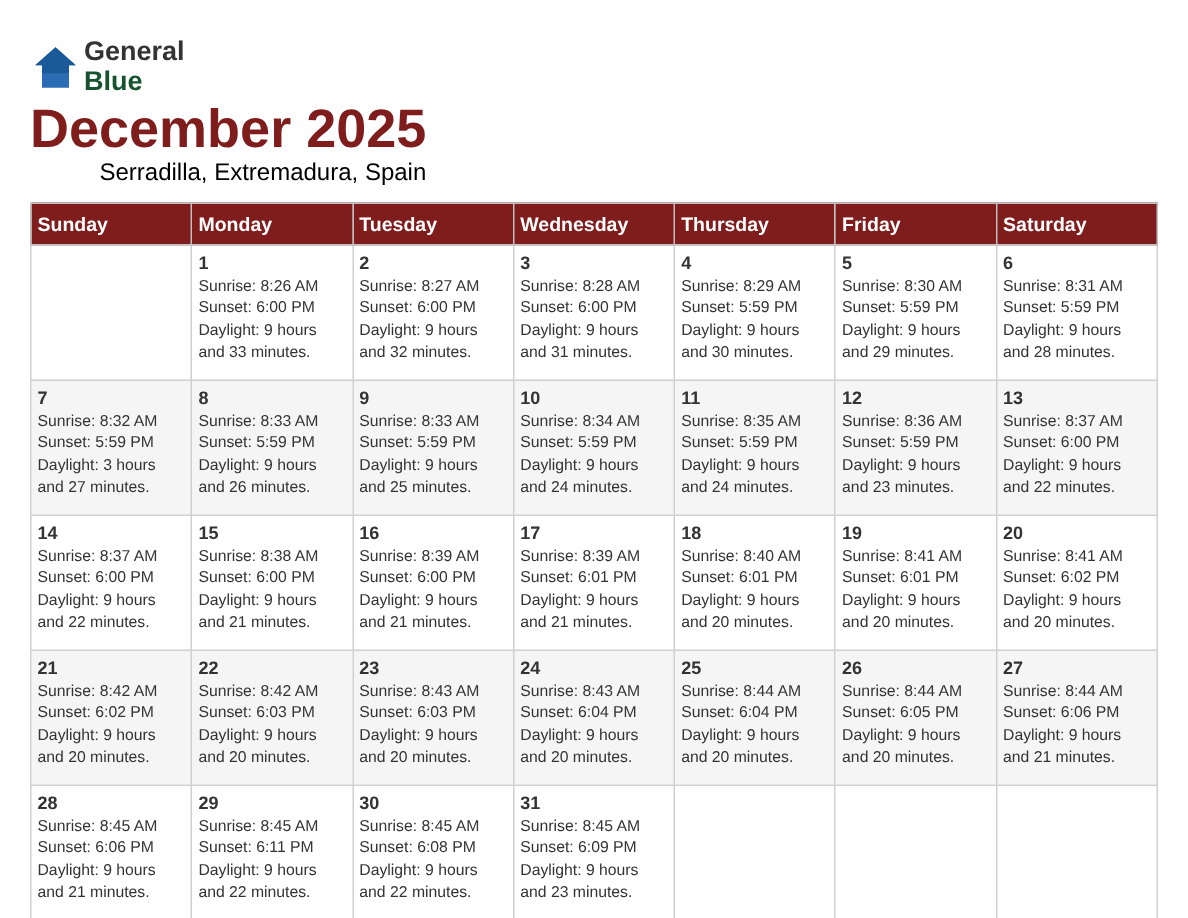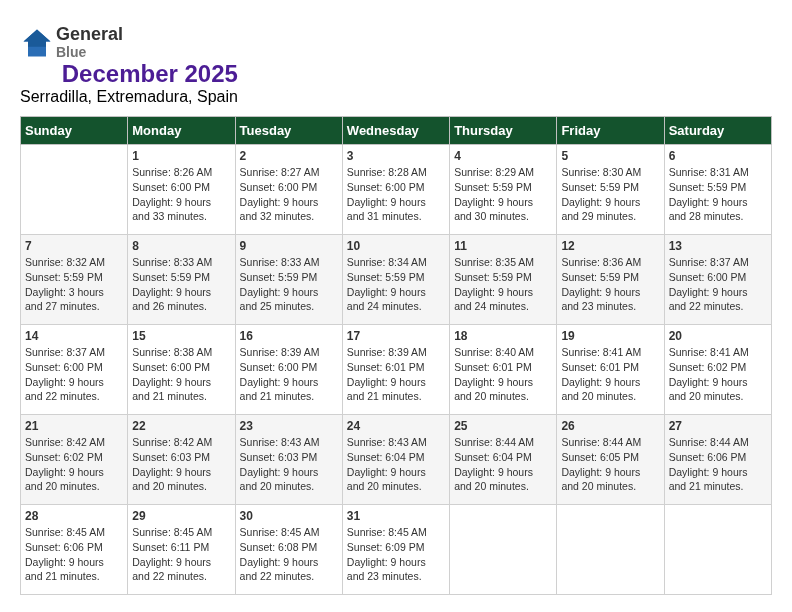--- a/index.html
+++ b/index.html
@@ -24,35 +24,35 @@
     }
     .logo-icon {
       width: 30px;
       height: 30px;
       margin-left: 2px;
     }
     .title-area {
       text-align: right;
     }
     .month-title {
-      font-size: 24px;
+      font-size: 36px;
       font-weight: bold;
-      color: #4c1d95;
+      color: #7f1d1d;
     }
     .location-title {
       font-size: 16px;
       color: #000000;
     }
     table {
       width: 100%;
       border-collapse: collapse;
       table-layout: fixed;
     }
     thead tr th {
-      background-color: #14532d;
+      background-color: #7f1d1d;
       color: #fff;
       font-size: 13px;
       font-weight: bold;
       padding: 6px 4px;
       text-align: left;
       border: 1px solid #c0c0c0;
     }
     tbody tr td {
       vertical-align: top;
       border: 1px solid #d0d0d0;
@@ -85,21 +85,21 @@
 
 <div class="header-area">
   <div class="logo">
     <svg class="logo-icon" viewBox="0 0 40 40">
       <polygon points="20,2 38,18 32,18 32,38 8,38 8,18 2,18" fill="#2a6db5"></polygon>
       <polygon points="20,2 38,18 32,18 32,25 8,25 8,18 2,18" fill="#1a5a99"></polygon>
     </svg>
     <div style="margin-left:4px;">
       <div style="display:flex; flex-direction:column; line-height:1.1;">
         <span style="font-size:18px; font-weight:bold; color:#333;">General</span>
-        <span style="font-size:14px; font-weight:bold; color:#737373;">Blue</span>
+        <span style="font-size:18px; font-weight:bold; color:#14532d;">Blue</span>
       </div>
     </div>
   </div>
   <div class="title-area">
     <div class="month-title">December 2025</div>
     <div class="location-title">Serradilla, Extremadura, Spain</div>
   </div>
 </div>
 
 <table>

